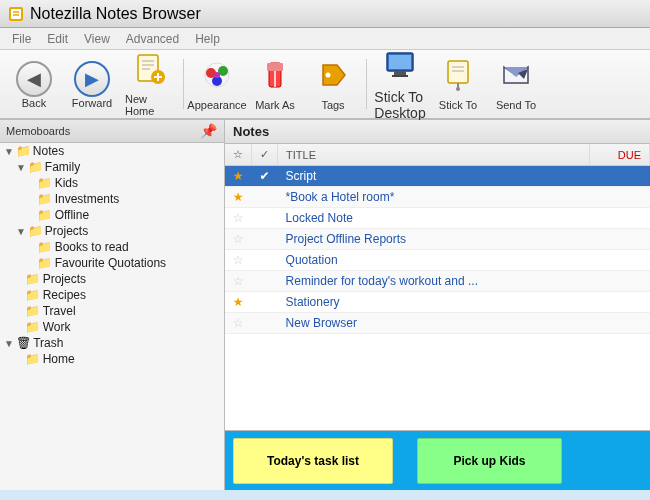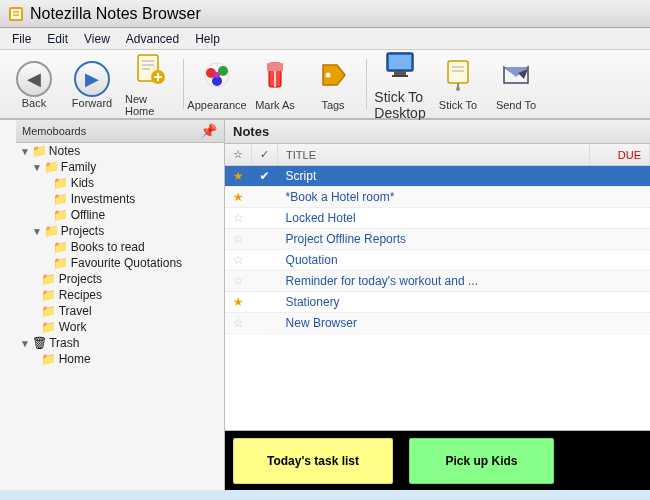--- a/index.html
+++ b/index.html
@@ -22,21 +22,21 @@
       height: 22px;
       display: flex;
       align-items: center;
       padding: 0 4px;
       border-bottom: 1px solid #ccc;
     }
     .menu-item {
       font-size: 12px;
       padding: 2px 8px;
       cursor: pointer;
-      color: #0f172a;
+      color: #737373;
     }
 
     
     #toolbar {
       background: linear-gradient(to bottom, #fafafa, #ececec);
       height: 70px;
       display: flex;
       align-items: center;
       padding: 4px 6px;
       border-bottom: 2px solid #bbb;
@@ -76,21 +76,20 @@
       height: 370px; 
     }
 
     
     #sidebar {
       width: 225px;
       background: #f5f5f5;
       border-right: 1px solid #bbb;
       overflow-y: auto;
       font-size: 12px;
-      padding-left: 16px;
     }
     #memoboards-header {
       background: linear-gradient(to bottom, #e8e8e8, #d8d8d8);
       padding: 3px 6px;
       font-size: 11px;
       color: #333;
       border-bottom: 1px solid #bbb;
       display: flex;
       align-items: center;
       justify-content: space-between;
@@ -155,25 +154,25 @@
       color: #2255aa;
     }
     tbody td.star-cell { width: 22px; padding: 3px 4px; text-align: center; }
     tbody td.check-cell { width: 22px; padding: 3px 4px; text-align: center; }
     .star-filled { color: #f0a000; }
     .star-empty { color: #ccc; }
 
     
     #bottom-area {
       height: 60px;
-      background: #000000;
+      background: #0ea5e9;
       display: flex;
       align-items: center;
       padding: 6px 8px;
-      gap: 16px;
+      gap: 24px;
       border-top: 1px solid #bbb;
     }
     .sticky-note {
       height: 46px;
       padding: 6px 10px;
       font-size: 12px;
       font-weight: bold;
       display: flex;
       align-items: center;
       justify-content: center;
@@ -451,21 +450,21 @@
       <td>*Book a Hotel room*</td>
       <td></td>
     </tr>
             <tr>
       <td class="star-cell">
         <span class="star-empty">☆</span>
       </td>
       <td class="check-cell">
         <span></span>
       </td>
-      <td>Locked Hotel</td>
+      <td>Locked Note</td>
       <td></td>
     </tr>
             <tr>
       <td class="star-cell">
         <span class="star-empty">☆</span>
       </td>
       <td class="check-cell">
         <span></span>
       </td>
       <td>Project Offline Reports</td>

